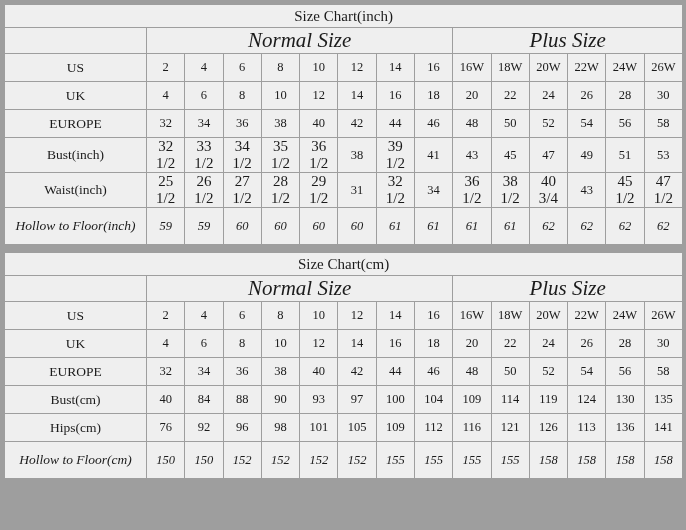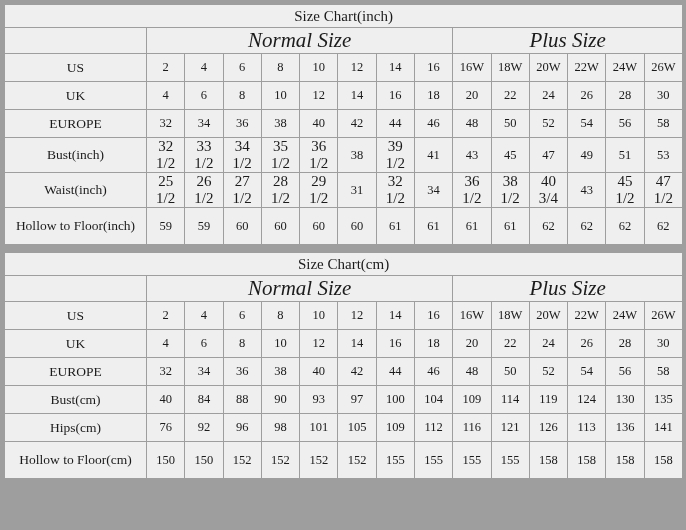--- a/index.html
+++ b/index.html
@@ -56,20 +56,21 @@
   }
   td.cell {
     font-size: 12.5px;
     height: 27px;
   }
   td.blank {
     background: #efefef;
   }
   .tall td.rowlabel, .tall td.cell {
     height: 36px;
+    font-style: italic;
   }
   td.small {
     font-size: 15px;
   }
 </style>
 </head>
 <body>
 
 <div class="page">
   <div id="chart-0">

